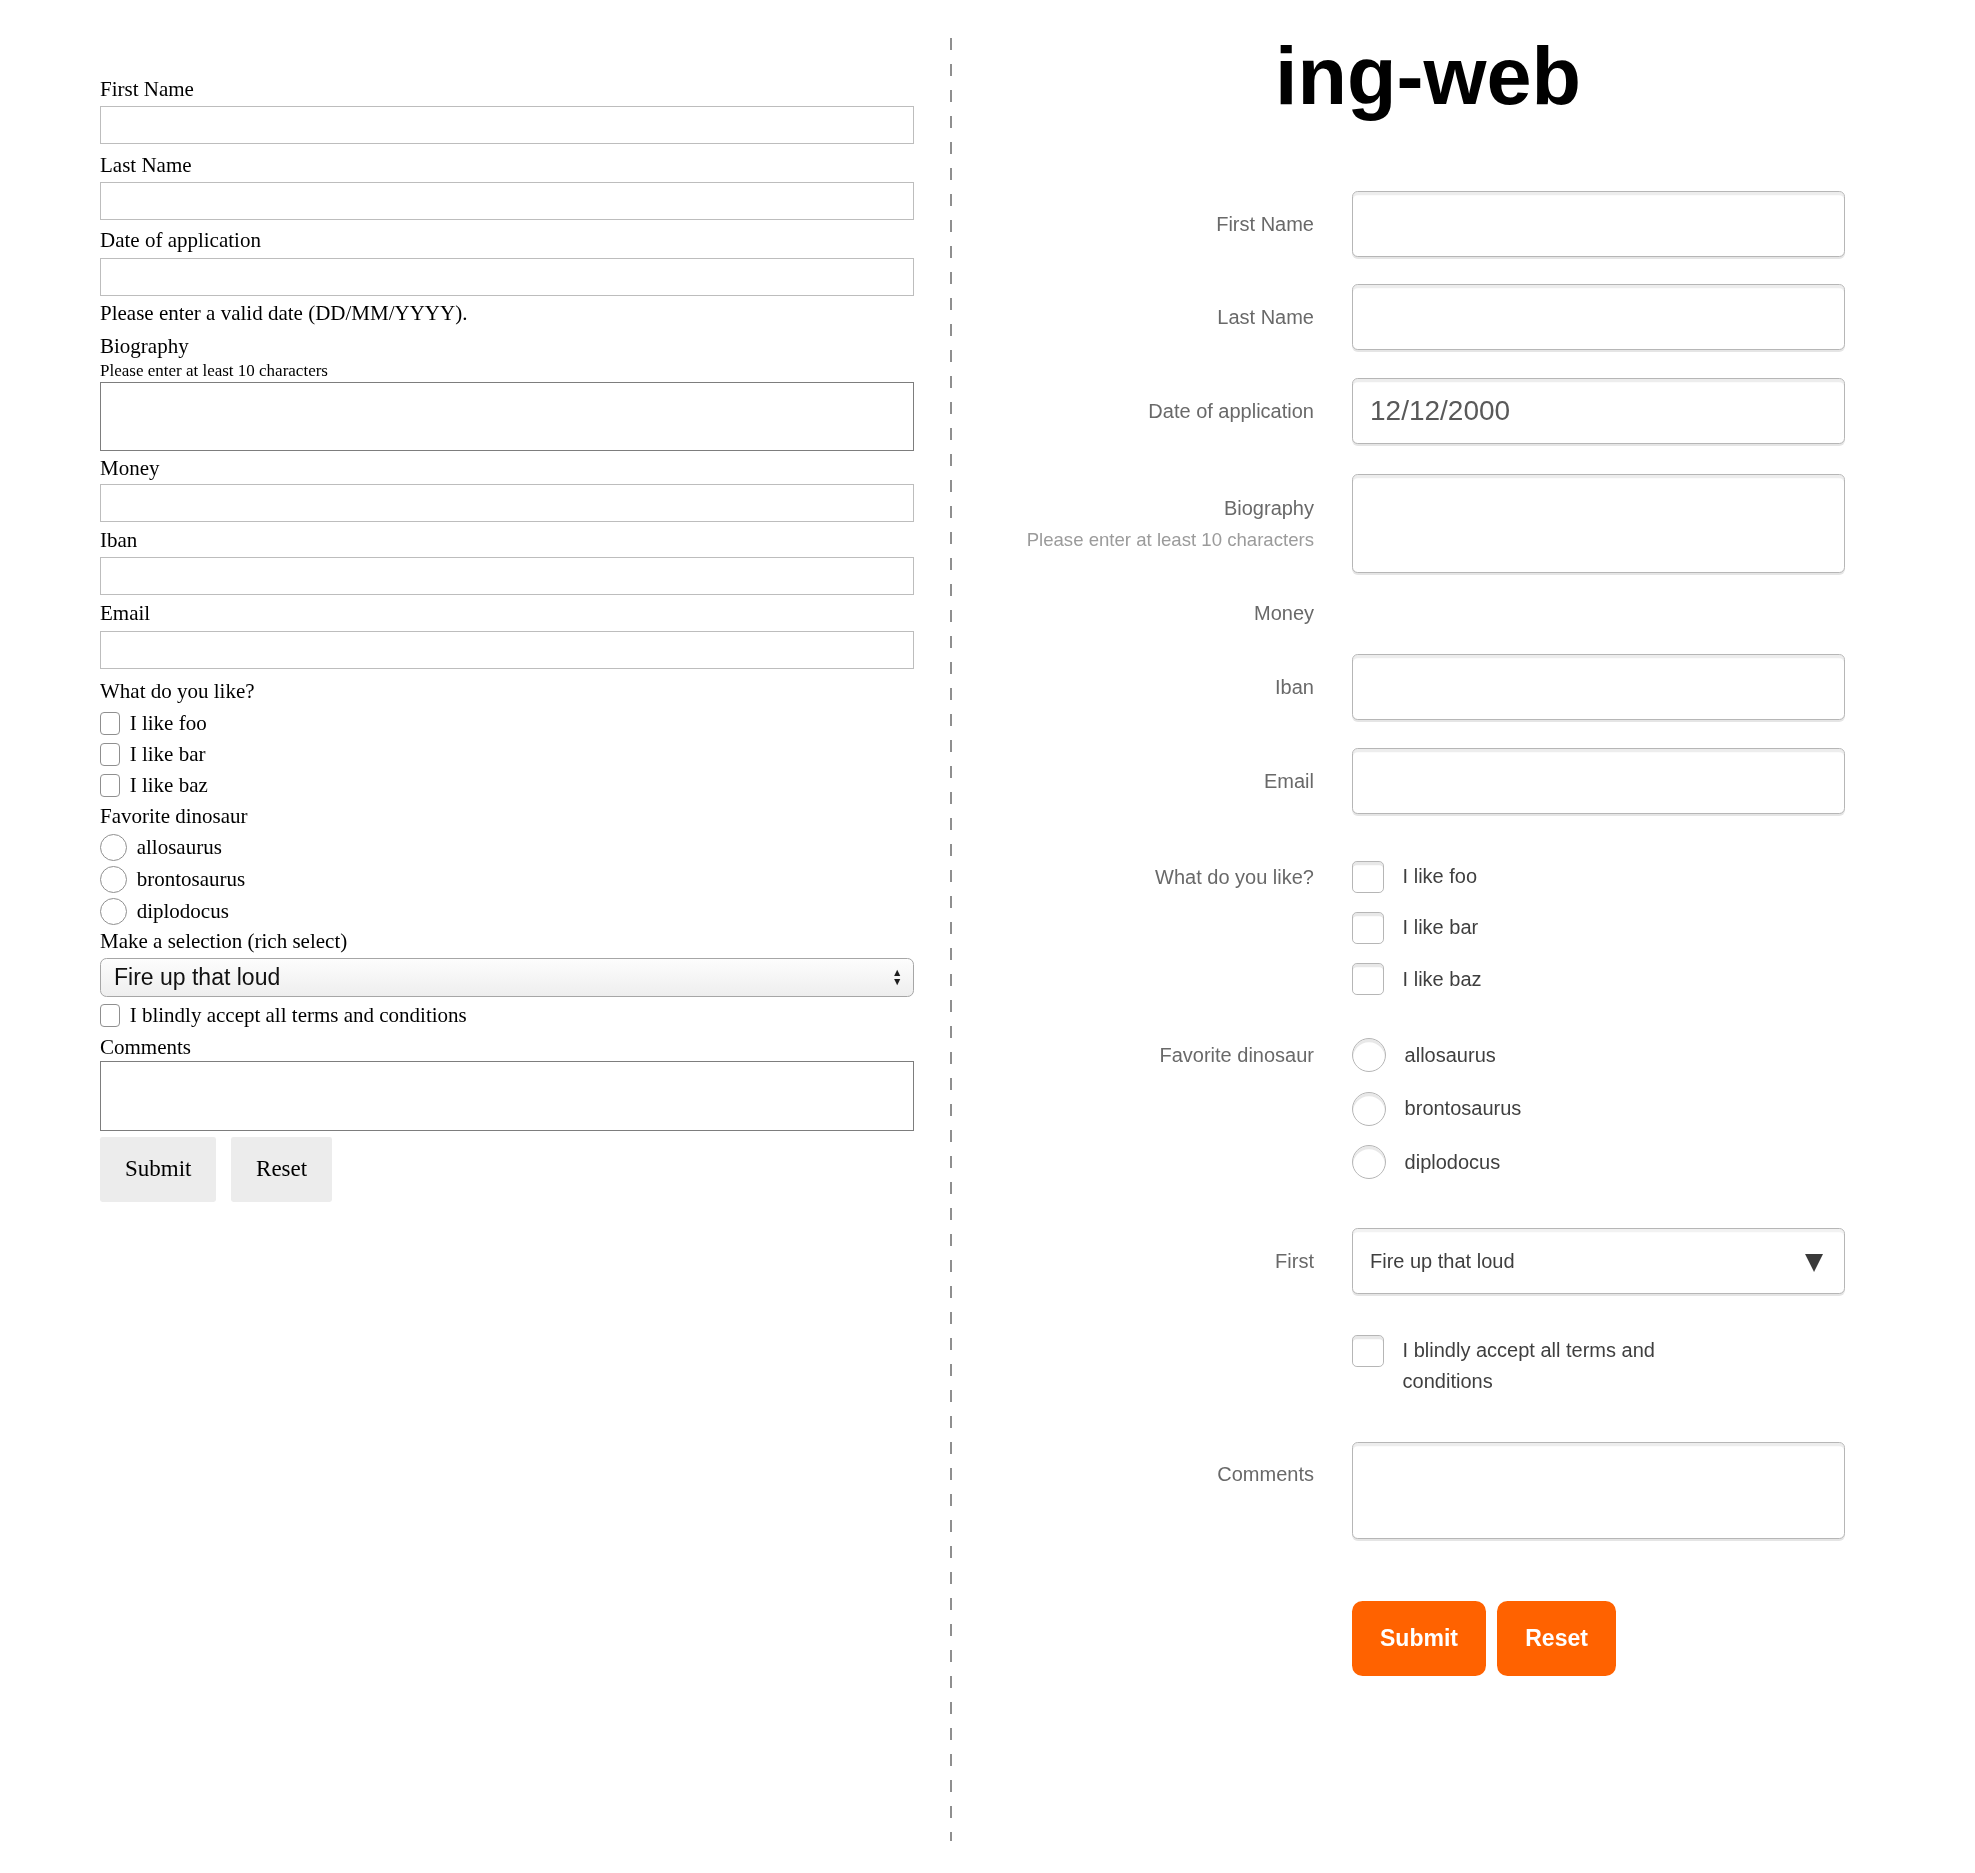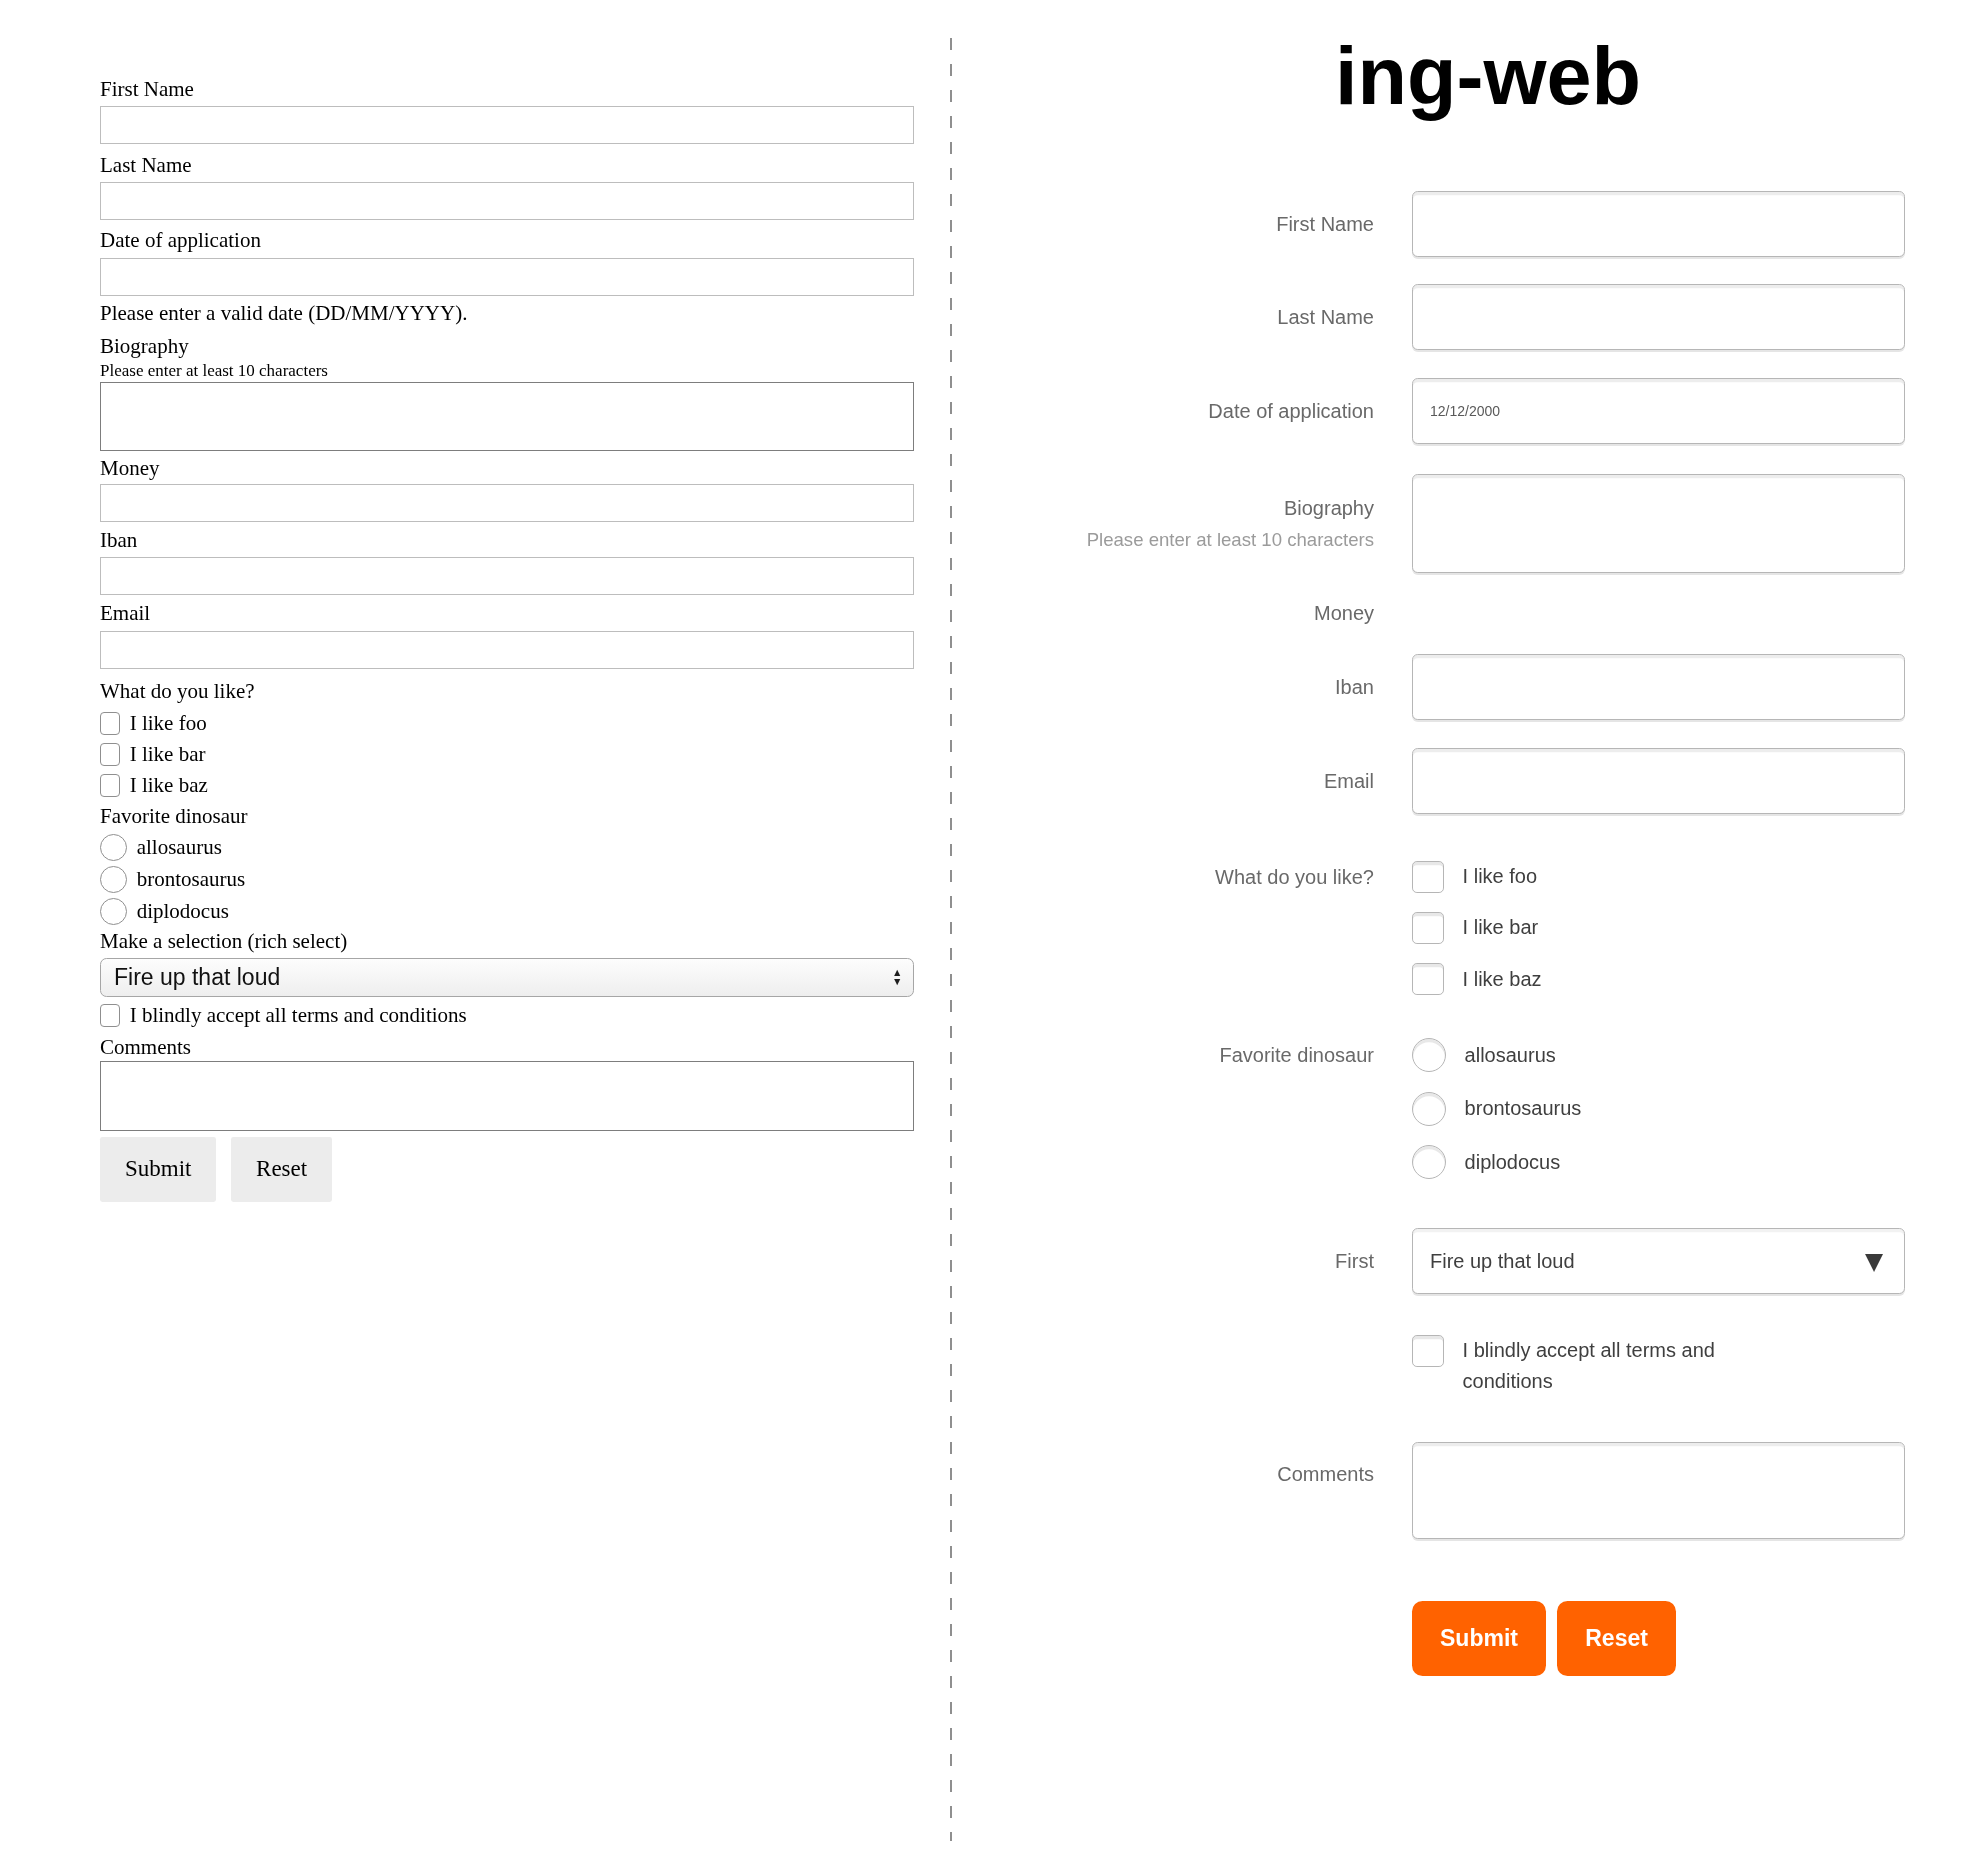--- a/index.html
+++ b/index.html
@@ -4,21 +4,21 @@
 <style>
   html,body{margin:0;padding:0;background:#ffffff;}
   body{width:1975px;height:1874px;position:relative;font-family:"Liberation Sans",sans-serif;}
 
   
   .divider{position:absolute;left:950px;top:38px;width:1.6px;height:1803px;
     background:repeating-linear-gradient(to bottom,#8f8f8f 0px,#8f8f8f 12px,transparent 12px,transparent 26px);}
 
   
   .left-col{position:absolute;left:100px;top:0;width:814px;}
-  .right-col{position:absolute;left:1000px;top:0;width:976px;}
+  .right-col{position:absolute;left:940px;top:0;width:976px;}
 
   .panel-title{font-family:"Liberation Sans",sans-serif;font-weight:bold;font-size:81px;
     line-height:93px;color:#000;text-align:center;margin-top:30px;}
 
   
   .left-col,.left-col *{font-family:"Liberation Serif",serif;}
   .l-label{font-size:21px;line-height:25px;color:#000;}
   .l-helper-sm{font-size:17px;line-height:20px;color:#000;}
   .l-input{display:block;width:100%;box-sizing:border-box;height:38px;background:#fff;
     border:1.2px solid #bdbdbd;border-radius:0;font-size:19.4px;padding:0 8px;color:#222;}
@@ -39,21 +39,21 @@
   .l-buttons{display:flex;gap:14.6px;}
   .l-btn{height:65px;background:#ececec;border:none;font-size:23px;color:#000;
     padding:0 25px;border-radius:2.4px;}
 
   
   .r-row{display:grid;grid-template-columns:374px 493px;column-gap:38px;align-items:center;}
   .r-row.start{align-items:start;}
   .r-label{text-align:right;font-size:20px;line-height:24px;color:#696969;}
   .r-helper{text-align:right;font-size:18.6px;line-height:23px;color:#9b9b9b;margin-top:7.3px;}
   .r-input{display:block;width:100%;box-sizing:border-box;height:66px;background:#fff;
-    border:1.2px solid #b6b6b6;border-radius:5.7px;font-size:14px;color:#595959;padding:0 17px;
+    border:1.2px solid #b6b6b6;border-radius:5.7px;font-size:28px;color:#595959;padding:0 17px;
     box-shadow:inset 0 3.2px 0 rgba(0,0,0,0.07),0 2px 0 rgba(0,0,0,0.10);
     font-family:"Liberation Sans",sans-serif;}
   .r-input.money{text-align:right;}
   .r-textarea{display:block;width:100%;box-sizing:border-box;height:99px;background:#fff;
     border:1.2px solid #b6b6b6;border-radius:5.7px;font-size:20px;color:#595959;padding:10px 17px;
     box-shadow:inset 0 3.2px 0 rgba(0,0,0,0.07),0 2px 0 rgba(0,0,0,0.10);resize:none;
     font-family:"Liberation Sans",sans-serif;}
   .r-items{display:flex;flex-direction:column;row-gap:19.4px;}
   .r-item{display:flex;align-items:center;gap:18.6px;font-size:20px;color:#3f3f3f;}
   .r-cb{flex:0 0 auto;width:32px;height:32px;border:1.2px solid #b6b6b6;border-radius:4.9px;

